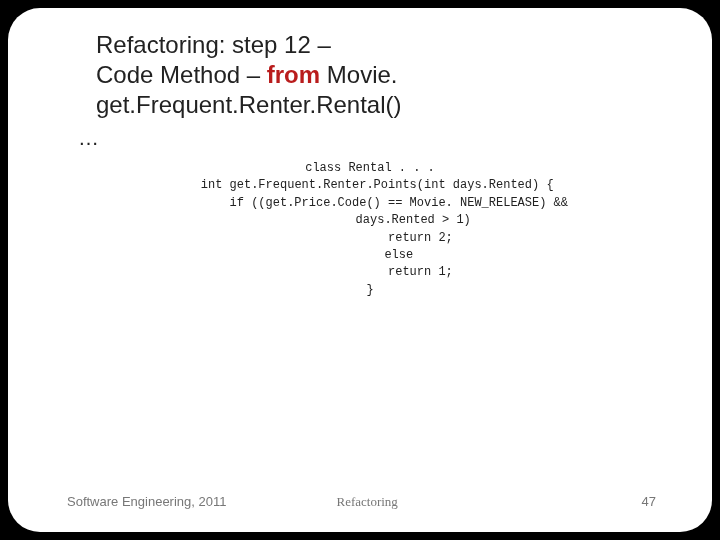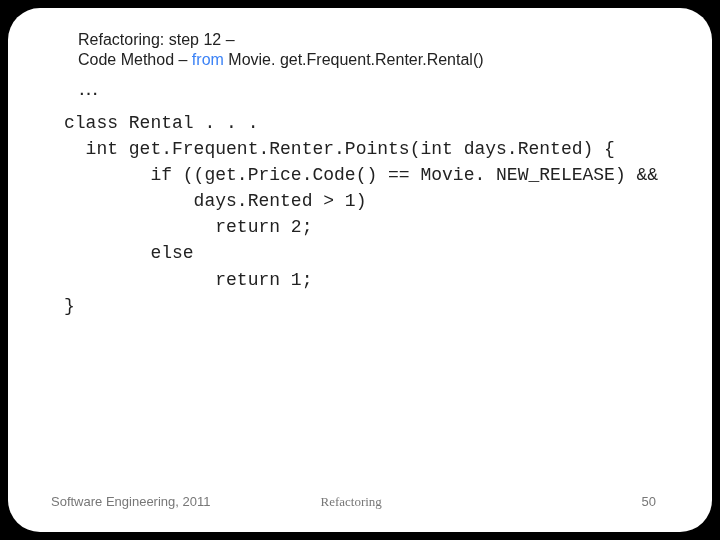--- a/index.html
+++ b/index.html
@@ -8,52 +8,53 @@
     position: absolute;
     top: 8px; left: 8px;
     width: 704px; height: 524px;
     background: #fff;
     border-radius: 32px;
     padding: 22px 36px 18px 36px;
     display: flex;
     flex-direction: column;
   }
   .title {
-    font-size: 16px;
+    font-size: 24px;
     line-height: 1.25;
     color: #222;
-    margin-left: 34px;
+    margin-left: 52px;
     margin-bottom: 2px;
   }
-  .title .from { color: #3b82f6; font-weight: normal; }
+  .title .from { color: #b91c1c; font-weight: bold; }
   .ellipsis {
     font-size: 21px;
     color: #222;
     margin-left: 34px;
     margin-top: 4px;
     margin-bottom: 10px;
   }
   .code {
     font-family: "Courier New", Courier, monospace;
-    font-size: 18px;
+    font-size: 12px;
     line-height: 1.45;
     color: #222;
     white-space: pre;
     margin-left: 20px;
     flex: 1;
+    text-align: center;
   }
   .footer {
     display: flex;
     align-items: baseline;
     font-size: 13px;
     color: #777;
     margin-top: auto;
     padding-bottom: 4px;
   }
-  .footer .left { flex: 0 0 auto; margin-left: 7px; }
+  .footer .left { flex: 0 0 auto; margin-left: 23px; }
   .footer .mid  { flex: 0 0 auto; margin-left: 110px; font-family: Liberation Serif, serif; }
   .footer .right{ margin-left: auto; margin-right: 20px; }
 </style>
 </head>
 <body>
 
 <div class="slide">
 
   <div class="title">
     <span>Refactoring: step 12 –</span><br>
@@ -67,16 +68,16 @@
         if ((get.Price.Code() == Movie. NEW_RELEASE) &amp;&amp;
             days.Rented &gt; 1)
               return 2;
         else
               return 1;
 }</div>
 
   <div class="footer">
     <span class="left">Software Engineering, 2011</span>
     <span class="mid">Refactoring</span>
-    <span class="right">50</span>
+    <span class="right">47</span>
   </div>
 
 </div>
 
 </body></html>

